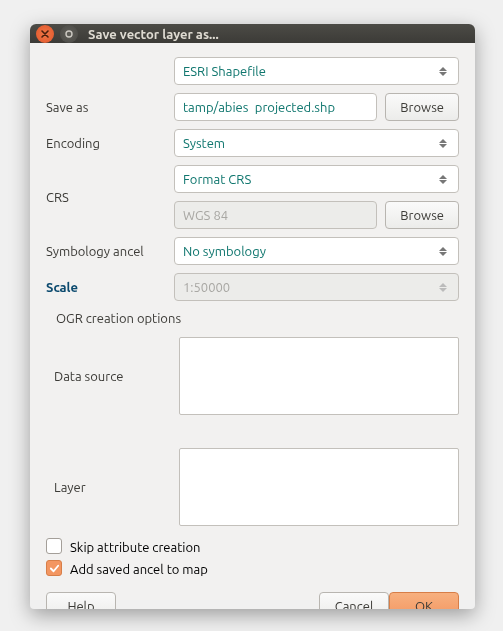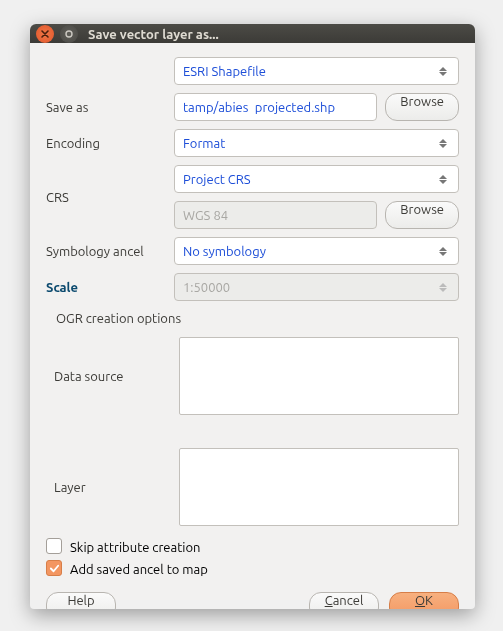--- a/index.html
+++ b/index.html
@@ -50,21 +50,21 @@
 }
 .label { color: #3c3b37; }
 .label.disabled { color: #0c4a6e; font-weight: bold; }
 
 .input, .select {
   height: 28px;
   border: 1px solid #c3c0bb;
   border-radius: 4px;
   background: #fff;
   padding: 0 8px;
-  color: #1d4ed8;
+  color: #0f766e;
   display: flex; align-items: center; justify-content: space-between;
   gap: 6px;
 }
 .input.disabled, .select.disabled {
   background: #ececea;
   color: #a8a7a3;
 }
 .select .sel-text { white-space: nowrap; overflow: hidden; text-overflow: ellipsis; }
 .spin {
   width: 14px; display: flex; flex-direction: column; gap: 1px;
@@ -74,25 +74,25 @@
   width: 0; height: 0; border-left: 4px solid transparent; border-right: 4px solid transparent;
 }
 .tri.up { border-bottom: 4px solid #777; }
 .tri.down { border-top: 4px solid #777; }
 .tri.up.disabled { border-bottom-color: #bbb; }
 .tri.down.disabled { border-top-color: #bbb; }
 
 .btn {
   height: 28px;
   border: 1px solid #b8b5b0;
-  border-radius: 12px;
+  border-radius: 4px;
   background: linear-gradient(#fafafa,#ececea);
   padding: 0 14px;
   color: #3c3b37;
-  display: inline-flex; justify-content: center;
+  display: inline-flex; align-items: center; justify-content: center;
   cursor: pointer;
   min-width: 70px;
 }
 .btn.primary {
   background: linear-gradient(#f7b07f,#f39661);
   border-color: #d77e48;
 }
 
 .groupbox {
   margin-top: 10px;
@@ -125,21 +125,20 @@
   width: 16px; height: 16px; border: 1px solid #a49f99; border-radius: 3px;
   background: #fff; display: flex; align-items: center; justify-content: center;
 }
 .checkbox.checked { background: #f39661; border-color: #d77e48; }
 .checkbox.checked svg { width: 11px; height: 11px; }
 
 .button-row {
   margin-top: auto;
   padding-top: 16px;
   display: flex;
-  gap: 10px;
 }
 .button-row .spacer { flex: 1; }
 .btn .ul { text-decoration: underline; }
 
 .input-text { flex:1; white-space: nowrap; overflow: hidden; }
 
 </style>
 </head>
 <body>
 
@@ -174,30 +173,30 @@
       <div class="label">Save as</div>
       <div class="input">
         <span class="input-text">tamp/abies_projected.shp</span>
       </div>
       <div class="btn">
           <span>Browse</span>
         </div>
 
       <div class="label">Encoding</div>
       <div class="select" style="grid-column:2/4">
-        <span class="sel-text">Format</span>
+        <span class="sel-text">System</span>
         <span class="spin">
             <span class="tri up"></span>
             <span class="tri down"></span>
           </span>
       </div>
 
       <div class="label" style="grid-row:span 2">CRS</div>
       <div class="select" style="grid-column:2/4">
-        <span class="sel-text">Project CRS</span>
+        <span class="sel-text">Format CRS</span>
         <span class="spin">
             <span class="tri up"></span>
             <span class="tri down"></span>
           </span>
       </div>
       <div class="input disabled">
         <span class="input-text">WGS 84</span>
       </div>
       <div class="btn">
           <span>Browse</span>

